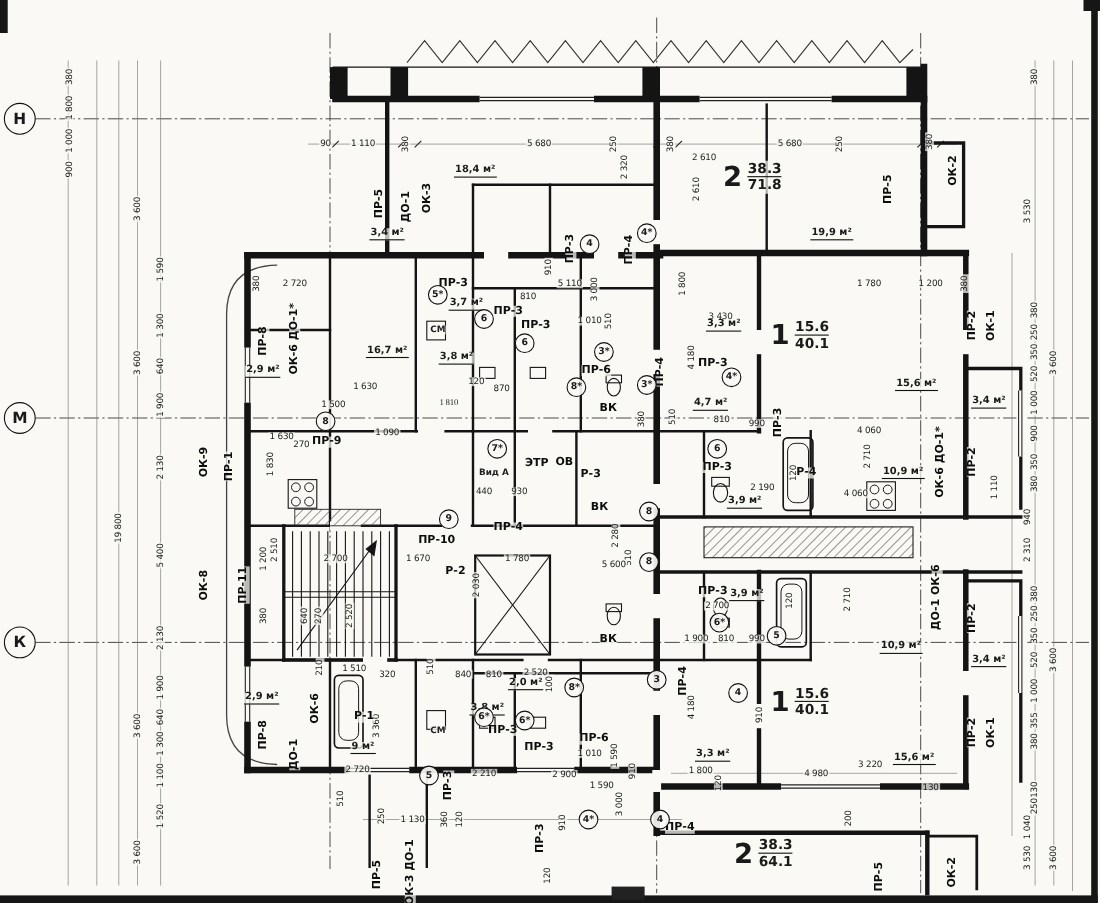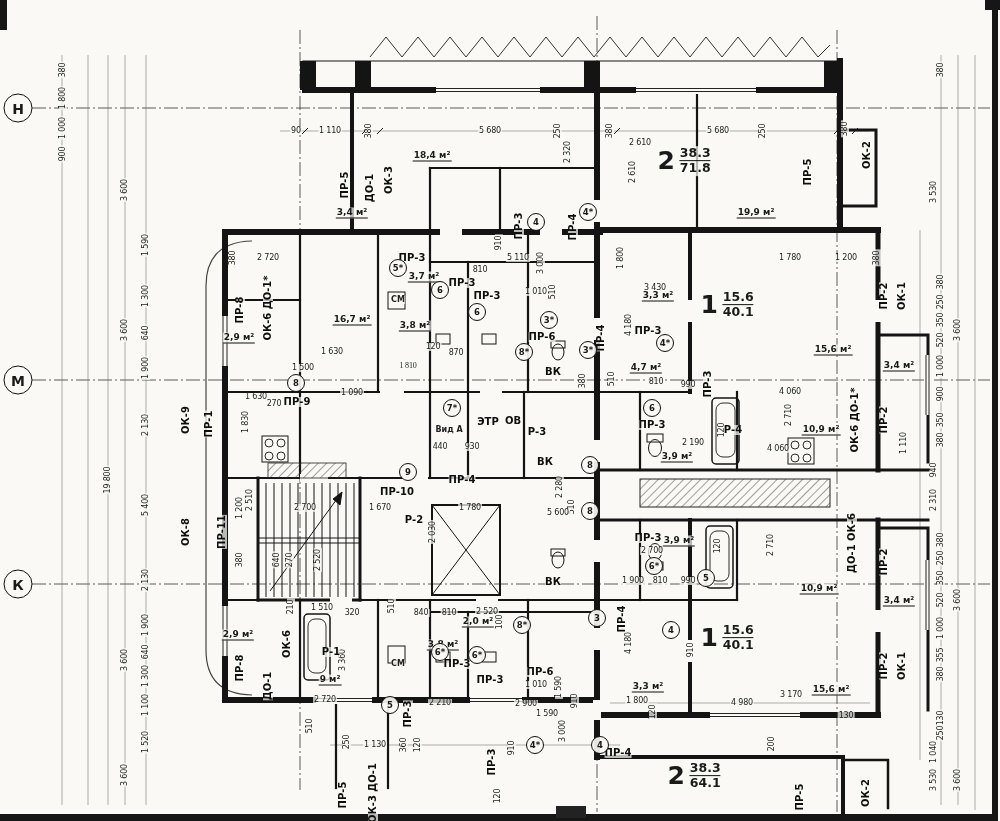--- a/index.html
+++ b/index.html
@@ -393,21 +393,21 @@
       <div class="lbl dim" style="left: 392px; top: 606px; transform: translate(-50%, -50%) rotate(-90deg);">510</div>
       <div class="lbl dim" style="left: 421px; top: 613px; transform: translate(-50%, -50%);">840</div>
       <div class="lbl dim" style="left: 449px; top: 613px; transform: translate(-50%, -50%);">810</div>
       <div class="lbl dim" style="left: 487px; top: 612px; transform: translate(-50%, -50%);">2 520</div>
       <div class="lbl dim" style="left: 500px; top: 622px; transform: translate(-50%, -50%) rotate(-90deg);">100</div>
       <div class="lbl dim" style="left: 343px; top: 660px; transform: translate(-50%, -50%) rotate(-90deg);">3 360</div>
       <div class="lbl dim" style="left: 325px; top: 700px; transform: translate(-50%, -50%);">2 720</div>
       <div class="lbl dim" style="left: 536px; top: 685px; transform: translate(-50%, -50%);">1 010</div>
       <div class="lbl dim" style="left: 559px; top: 687px; transform: translate(-50%, -50%) rotate(-90deg);">1 590</div>
       <div class="lbl dim" style="left: 440px; top: 703px; transform: translate(-50%, -50%);">2 210</div>
-      <div class="lbl dim" style="left: 526px; top: 704px; transform: translate(-50%, -50%);">2 900</div>
+      <div class="lbl dim" style="left: 513px; top: 704px; transform: translate(-50%, -50%);">2 900</div>
       <div class="lbl dim" style="left: 547px; top: 714px; transform: translate(-50%, -50%);">1 590</div>
       <div class="lbl dim" style="left: 575px; top: 701px; transform: translate(-50%, -50%) rotate(-90deg);">910</div>
       <div class="lbl dim" style="left: 563px; top: 731px; transform: translate(-50%, -50%) rotate(-90deg);">3 000</div>
       <div class="lbl dim" style="left: 310px; top: 726px; transform: translate(-50%, -50%) rotate(-90deg);">510</div>
       <div class="lbl dim" style="left: 347px; top: 742px; transform: translate(-50%, -50%) rotate(-90deg);">250</div>
       <div class="lbl dim" style="left: 375px; top: 745px; transform: translate(-50%, -50%);">1 130</div>
       <div class="lbl dim" style="left: 404px; top: 745px; transform: translate(-50%, -50%) rotate(-90deg);">360</div>
       <div class="lbl dim" style="left: 418px; top: 745px; transform: translate(-50%, -50%) rotate(-90deg);">120</div>
       <div class="lbl dim" style="left: 498px; top: 796px; transform: translate(-50%, -50%) rotate(-90deg);">120</div>
       <div class="lbl dim" style="left: 512px; top: 748px; transform: translate(-50%, -50%) rotate(-90deg);">910</div>
@@ -415,21 +415,21 @@
       <div class="lbl dim" style="left: 718px; top: 546px; transform: translate(-50%, -50%) rotate(-90deg);">120</div>
       <div class="lbl dim" style="left: 633px; top: 581px; transform: translate(-50%, -50%);">1 900</div>
       <div class="lbl dim" style="left: 660px; top: 581px; transform: translate(-50%, -50%);">810</div>
       <div class="lbl dim" style="left: 688px; top: 581px; transform: translate(-50%, -50%);">990</div>
       <div class="lbl dim" style="left: 771px; top: 545px; transform: translate(-50%, -50%) rotate(-90deg);">2 710</div>
       <div class="lbl dim" style="left: 629px; top: 643px; transform: translate(-50%, -50%) rotate(-90deg);">4 180</div>
       <div class="lbl dim" style="left: 691px; top: 650px; transform: translate(-50%, -50%) rotate(-90deg);">910</div>
       <div class="lbl dim" style="left: 637px; top: 701px; transform: translate(-50%, -50%);">1 800</div>
       <div class="lbl dim" style="left: 653px; top: 712px; transform: translate(-50%, -50%) rotate(-90deg);">120</div>
       <div class="lbl dim" style="left: 742px; top: 703px; transform: translate(-50%, -50%);">4 980</div>
-      <div class="lbl dim" style="left: 791px; top: 695px; transform: translate(-50%, -50%);">3 170</div>
+      <div class="lbl dim" style="left: 791px; top: 695px; transform: translate(-50%, -50%);">3 220</div>
       <div class="lbl dim" style="left: 772px; top: 744px; transform: translate(-50%, -50%) rotate(-90deg);">200</div>
       <div class="lbl dim" style="left: 846px; top: 716px; transform: translate(-50%, -50%);">130</div>
       <div class="lbl room" style="left: 345px; top: 185px; transform: translate(-50%, -50%) rotate(-90deg);">ПР-5</div>
       <div class="lbl room" style="left: 370px; top: 188px; transform: translate(-50%, -50%) rotate(-90deg);">ДО-1</div>
       <div class="lbl room" style="left: 389px; top: 180px; transform: translate(-50%, -50%) rotate(-90deg);">ОК-3</div>
       <div class="lbl room" style="left: 412px; top: 258px; transform: translate(-50%, -50%);">ПР-3</div>
       <div class="lbl room" style="left: 462px; top: 283px; transform: translate(-50%, -50%);">ПР-3</div>
       <div class="lbl room" style="left: 487px; top: 296px; transform: translate(-50%, -50%);">ПР-3</div>
       <div class="lbl room" style="left: 519px; top: 226px; transform: translate(-50%, -50%) rotate(-90deg);">ПР-3</div>
       <div class="lbl room" style="left: 573px; top: 227px; transform: translate(-50%, -50%) rotate(-90deg);">ПР-4</div>

